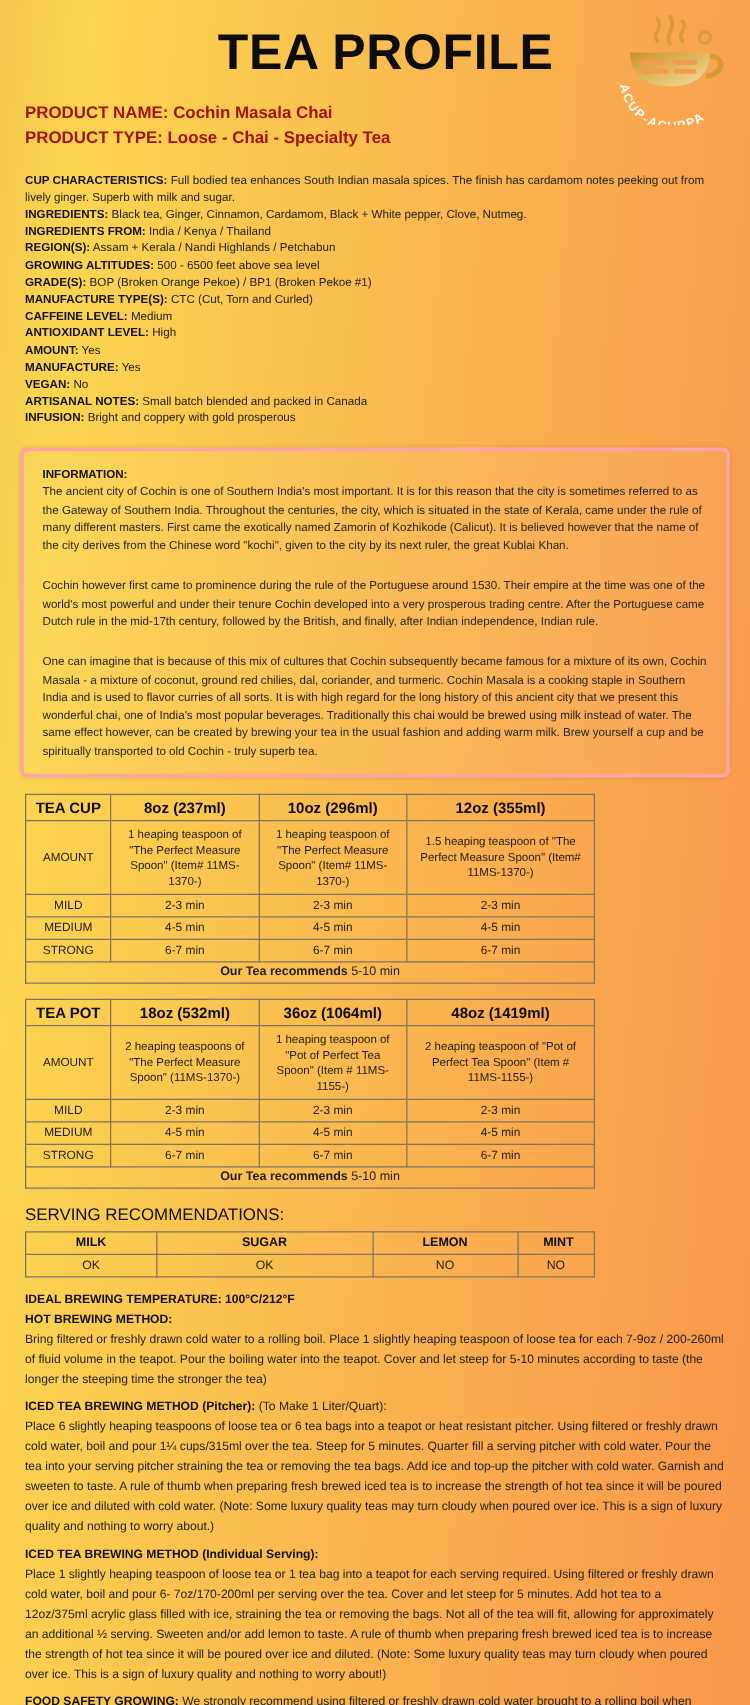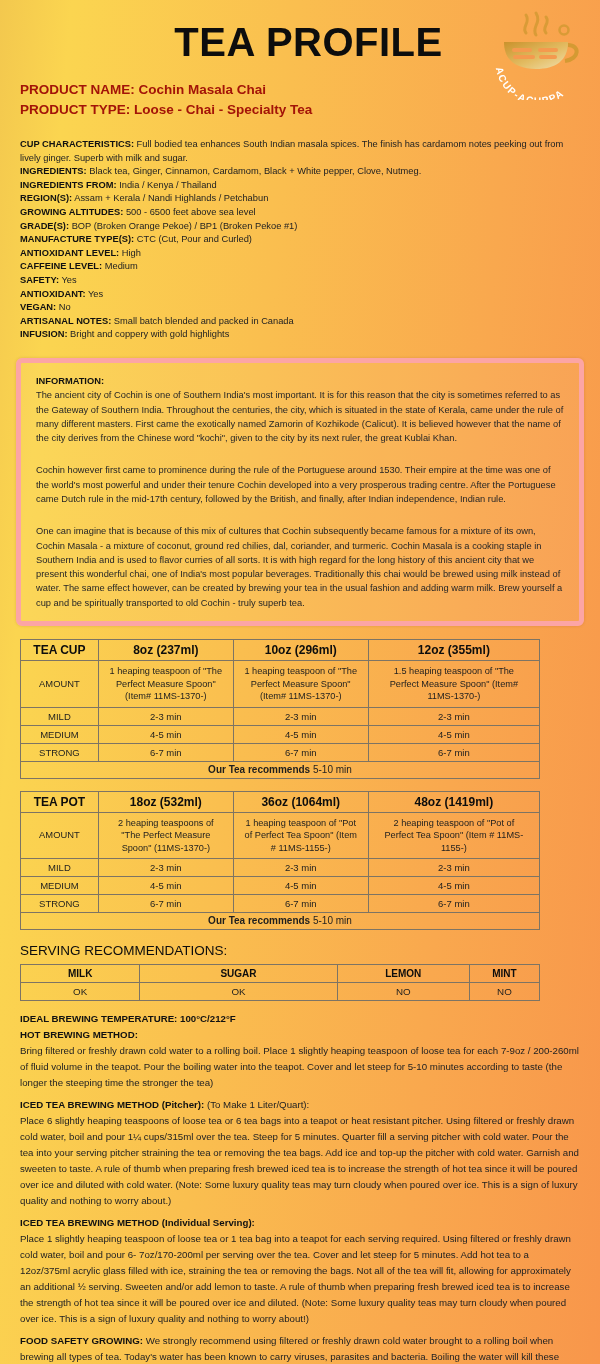--- a/index.html
+++ b/index.html
@@ -17,30 +17,30 @@
   header { position:relative; padding-top:20px; }
   h1 { text-align:center; font-size:40px; font-weight:bold; letter-spacing:.5px; color:#0d0d0d;padding-left:17px; }
   .logo { position:absolute; top:6px; right:14px; width:98px; height:94px; }
 
   .product { margin:15px 20px 0; color:#a31408; font-weight:bold; font-size:13.5px; line-height:19.5px; }
 
   .specs { list-style:none; margin:19px 20px 0; font-size:9.3px; line-height:13.6px; color:#222; }
   .specs .label { font-weight:bold; color:#111; }
 
   .info-box {
-    margin:16px 16px 0; border:5px solid #fca5a5; border-radius:6px;
+    margin:16px 16px 0; border:3px solid #fca5a5; border-radius:6px;
     padding:11px 15px; font-size:9.3px; line-height:14.3px; color:#262626;
     background:rgba(255,255,255,.05); box-shadow:0 0 3px rgba(120,70,20,.2);
   }
   .info-box .info-title { font-weight:bold; color:#111; }
   .info-box p { margin:0 0 4px; }
   .info-box p:last-child { margin-bottom:0; }
   .info-box .spacer { height:14px; }
 
-  table { border-collapse:collapse; table-layout:fixed; width:520px; margin-left:20px; }
+  table { border-collapse:collapse; table-layout:fixed; width:456px; margin-left:20px; }
   th, td { border:1px solid #7d7464; text-align:center; vertical-align:middle; }
 
   .brew { margin-top:12px; }
   .brew th { font-size:12px; padding:3px 2px; color:#0d0d0d; }
   .brew .amount td { font-size:9.2px; line-height:12.5px; padding:4px 10px; }
   .brew td.rowlabel { font-size:9.4px; }
   .brew .time td { font-size:9.5px; padding:2px; height:18px; }
   .brew .tfoot td { font-size:10px; padding:2px 0 3px; }
 
   .serving-heading { margin:13px 20px 0; font-size:13.5px; font-weight:normal; color:#0d0d0d; }
@@ -102,28 +102,28 @@
   </div>
 </div>
 
 <ul class="specs">
   <li><span class="label">CUP CHARACTERISTICS:</span> <span>Full bodied tea enhances South Indian masala spices. The finish has cardamom notes peeking out from lively ginger. Superb with milk and sugar.</span></li>
   <li><span class="label">INGREDIENTS:</span> <span>Black tea, Ginger, Cinnamon, Cardamom, Black + White pepper, Clove, Nutmeg.</span></li>
   <li><span class="label">INGREDIENTS FROM:</span> <span>India / Kenya / Thailand</span></li>
   <li><span class="label">REGION(S):</span> <span>Assam + Kerala / Nandi Highlands / Petchabun</span></li>
   <li><span class="label">GROWING ALTITUDES:</span> <span>500 - 6500 feet above sea level</span></li>
   <li><span class="label">GRADE(S):</span> <span>BOP (Broken Orange Pekoe) / BP1 (Broken Pekoe #1)</span></li>
-  <li><span class="label">MANUFACTURE TYPE(S):</span> <span>CTC (Cut, Pour and Curled)</span></li>
+  <li><span class="label">MANUFACTURE TYPE(S):</span> <span>CTC (Cut, Torn and Curled)</span></li>
+  <li><span class="label">CAFFEINE LEVEL:</span> <span>Medium</span></li>
   <li><span class="label">ANTIOXIDANT LEVEL:</span> <span>High</span></li>
-  <li><span class="label">CAFFEINE LEVEL:</span> <span>Medium</span></li>
-  <li><span class="label">SAFETY:</span> <span>Yes</span></li>
-  <li><span class="label">ANTIOXIDANT:</span> <span>Yes</span></li>
+  <li><span class="label">AMOUNT:</span> <span>Yes</span></li>
+  <li><span class="label">MANUFACTURE:</span> <span>Yes</span></li>
   <li><span class="label">VEGAN:</span> <span>No</span></li>
   <li><span class="label">ARTISANAL NOTES:</span> <span>Small batch blended and packed in Canada</span></li>
-  <li><span class="label">INFUSION:</span> <span>Bright and coppery with gold highlights</span></li>
+  <li><span class="label">INFUSION:</span> <span>Bright and coppery with gold prosperous</span></li>
 </ul>
 
 <section class="info-box">
   <div class="info-title">INFORMATION:</div>
   <p>The ancient city of Cochin is one of Southern India's most important. It is for this reason that the city is sometimes referred to as the Gateway of Southern India. Throughout the centuries, the city, which is situated in the state of Kerala, came under the rule of many different masters. First came the exotically named Zamorin of Kozhikode (Calicut). It is believed however that the name of the city derives from the Chinese word "kochi", given to the city by its next ruler, the great Kublai Khan.</p>
   <div class="spacer"></div>
   <p>Cochin however first came to prominence during the rule of the Portuguese around 1530. Their empire at the time was one of the world's most powerful and under their tenure Cochin developed into a very prosperous trading centre. After the Portuguese came Dutch rule in the mid-17th century, followed by the British, and finally, after Indian independence, Indian rule.</p>
   <div class="spacer"></div>
   <p>One can imagine that is because of this mix of cultures that Cochin subsequently became famous for a mixture of its own, Cochin Masala - a mixture of coconut, ground red chilies, dal, coriander, and turmeric. Cochin Masala is a cooking staple in Southern India and is used to flavor curries of all sorts. It is with high regard for the long history of this ancient city that we present this wonderful chai, one of India's most popular beverages. Traditionally this chai would be brewed using milk instead of water. The same effect however, can be created by brewing your tea in the usual fashion and adding warm milk. Brew yourself a cup and be spiritually transported to old Cochin - truly superb tea.</p>
 </section>

